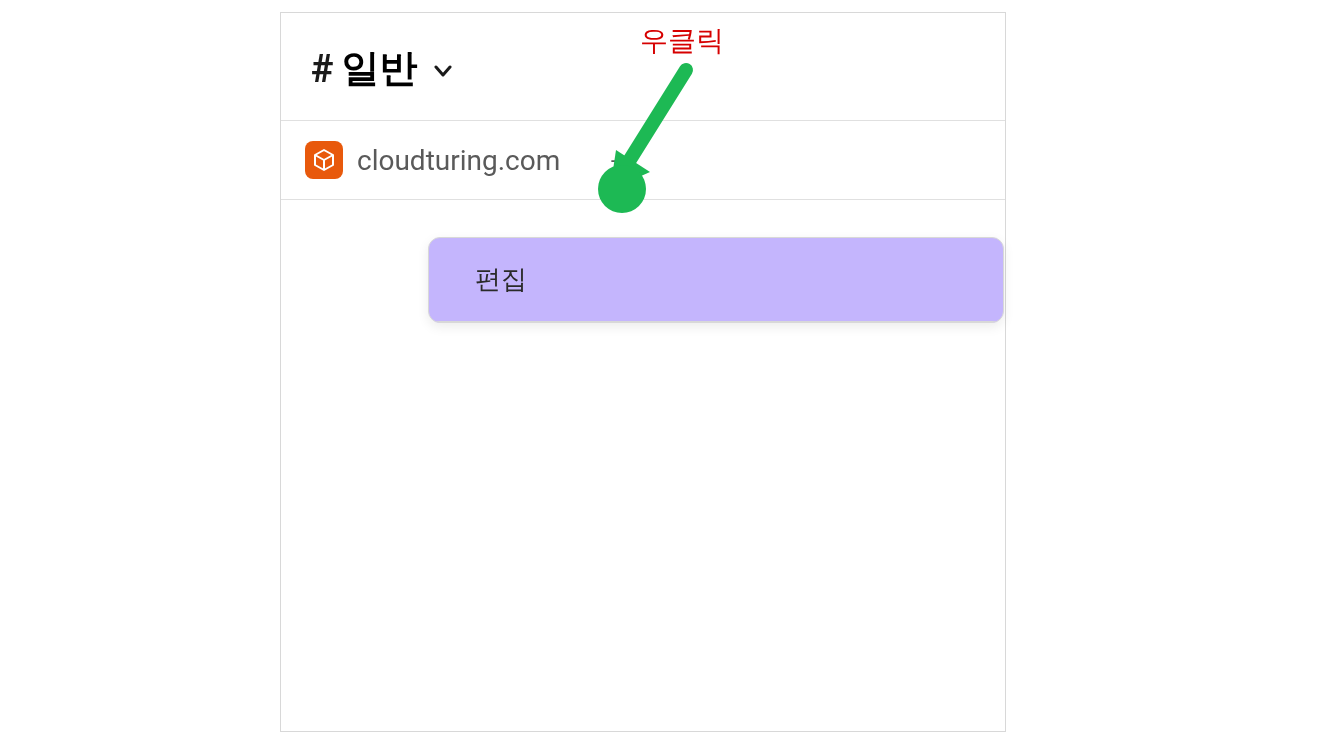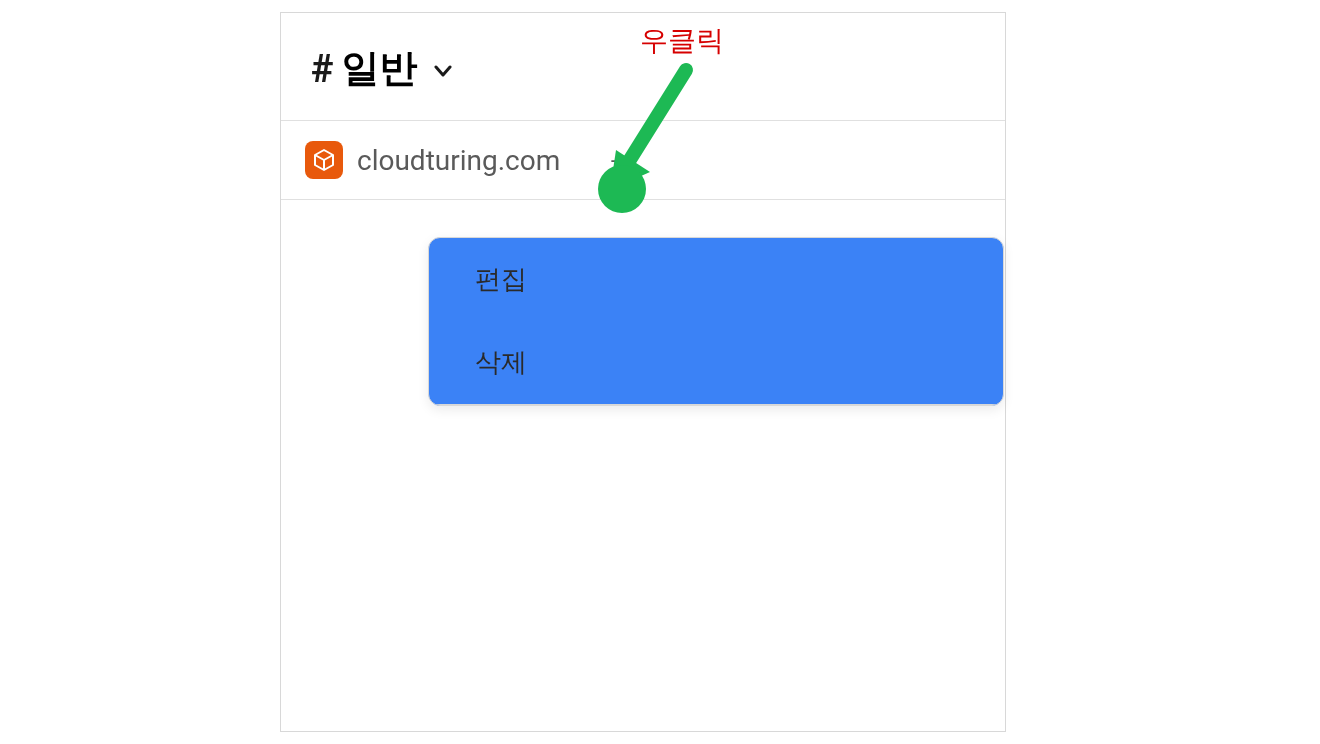--- a/index.html
+++ b/index.html
@@ -72,21 +72,21 @@
       color: #5a5a5a;
       font-weight: 300;
       margin-left: 36px;
       cursor: pointer;
     }
     .context-menu {
       position: absolute;
       left: 428px;
       top: 237px;
       width: 576px;
-      background: #3b82f6;
+      background: #c4b5fd;
       border: 1px solid #d8d8d8;
       border-radius: 12px;
       box-shadow: 0 4px 12px rgba(0,0,0,0.08);
       overflow: hidden;
     }
     .menu-item {
       padding: 24px 46px;
       font-size: 26px;
       color: #2a2a2a;
       cursor: pointer;
@@ -145,21 +145,20 @@
       </svg>
     </span>
     <span class="bookmark-label">cloudturing.com</span>
     <span class="plus-btn">+</span>
   </div>
   <div class="divider"></div>
 </div>
 
 <div class="context-menu">
   <div class="menu-item">편집</div>
-  <div class="menu-item">삭제</div>
   <div class="menu-divider"></div>
 </div>
 
 <div class="annotation-label">우클릭</div>
 
 <div class="arrow-wrap">
   <svg width="120" height="140" viewBox="0 0 120 140">
     <line x1="90" y1="10" x2="30" y2="106" stroke="#1db954" stroke-width="14" stroke-linecap="round"></line>
     <polygon points="14,130 20,90 54,112" fill="#1db954"></polygon>
   </svg>

